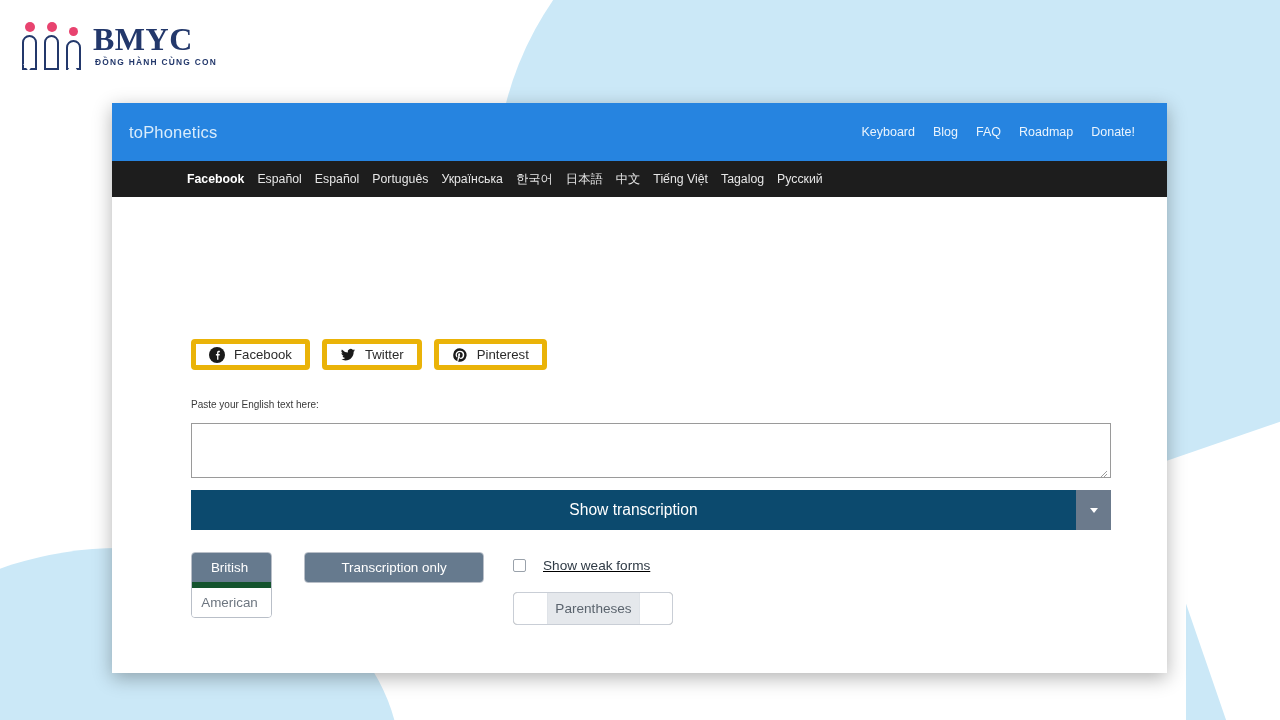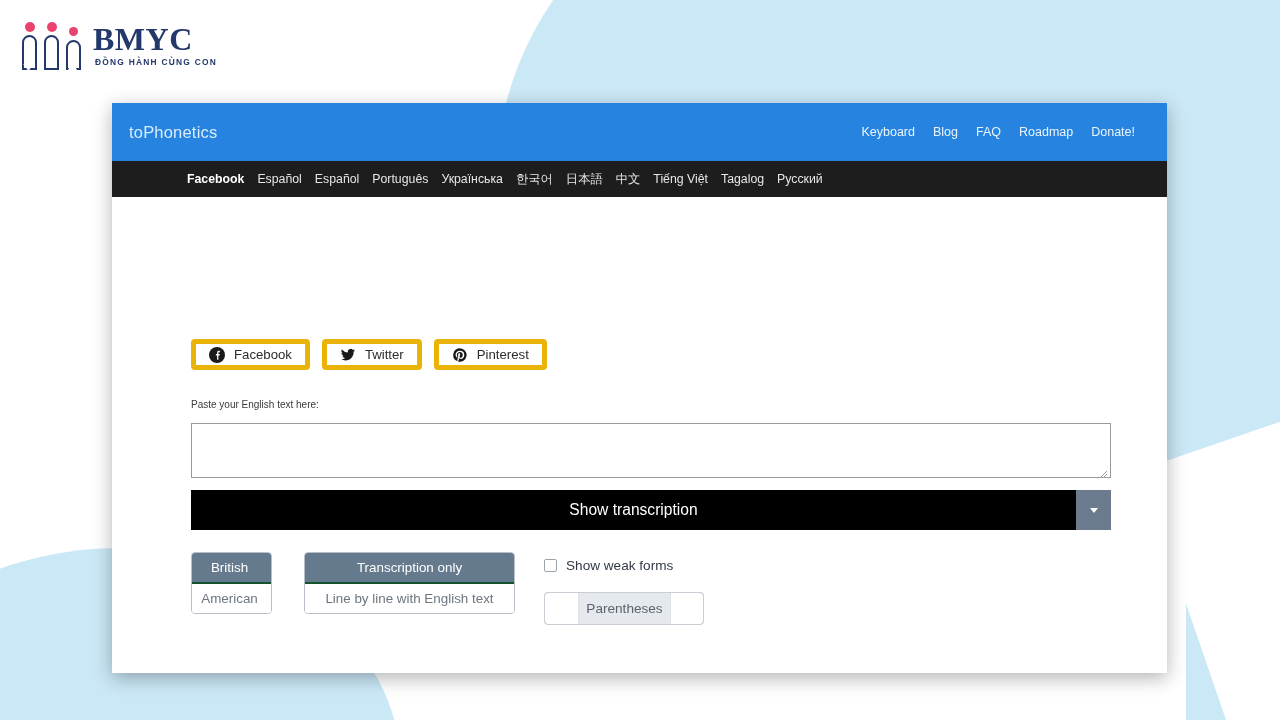--- a/index.html
+++ b/index.html
@@ -164,21 +164,21 @@
     width: 11px; height: 11px;
   }
 
   #submit-row {
     margin-top: 12px;
     width: 920px; height: 40px;
     display: flex;
   }
   #submit-btn {
     flex: 1;
-    background: #000000;
+    background: #0c4a6e;
     color: #ffffff;
     font-size: 15.6px;
     display: flex; align-items: center; justify-content: center;
     border: none;
     font-family: "Liberation Sans", sans-serif;
   }
   #submit-caret {
     width: 35px;
     background: #6b7a8c;
     display: flex; align-items: center; justify-content: center;
@@ -201,35 +201,35 @@
     border-radius: 4px;
     overflow: hidden;
     background: #ffffff;
   }
   .btn-group-v .opt {
     font-size: 13.4px;
     text-align: center;
     padding: 7px 10px;
     color: #6d7680;
     background: #ffffff;
-    border-top: 2px solid #14532d;
+    border-top: 6px solid #14532d;
     white-space: nowrap;
   }
   .btn-group-v .opt:first-child { border-top: none; }
   .btn-group-v .opt.active {
     background: #667a8e;
     color: #ffffff;
   }
 
   #accent-group { width: 81px; }
   #accent-group .opt { padding-left: 6px; }
-  #mode-group { margin-left: 32px; width: 211px; }
+  #mode-group { margin-left: 32px; width: 180px; }
 
   #right-options { margin-left: 29px; padding-top: 6px; }
-  #weak-forms-row { display: flex; align-items: center; gap: 9px; }
+  #weak-forms-row { display: flex; align-items: center; gap: 17px; text-decoration: underline; }
   #weak-forms-box {
     width: 13px; height: 13px;
     border: 1px solid #9aa2ab;
     border-radius: 2px;
     background: #ffffff;
   }
   #weak-forms-label { font-size: 13.6px; color: #2f3a45; }
 
   #paren-group {
     margin-top: 19px;
@@ -363,21 +363,20 @@
         </div>
       </div>
 
       <div id="options-row">
         <div class="btn-group-v" id="accent-group">
             <div class="opt active">British</div>
             <div class="opt">American</div>
           </div>
         <div class="btn-group-v" id="mode-group">
             <div class="opt active">Transcription only</div>
-            <div class="opt">Line by line with English text</div>
           </div>
 
         <div id="right-options">
           <div id="weak-forms-row">
             <span id="weak-forms-box"></span>
             <span id="weak-forms-label">Show weak forms</span>
           </div>
           <div id="paren-group">
               <div class="seg blank"></div>
               <div class="seg active">Parentheses</div>

